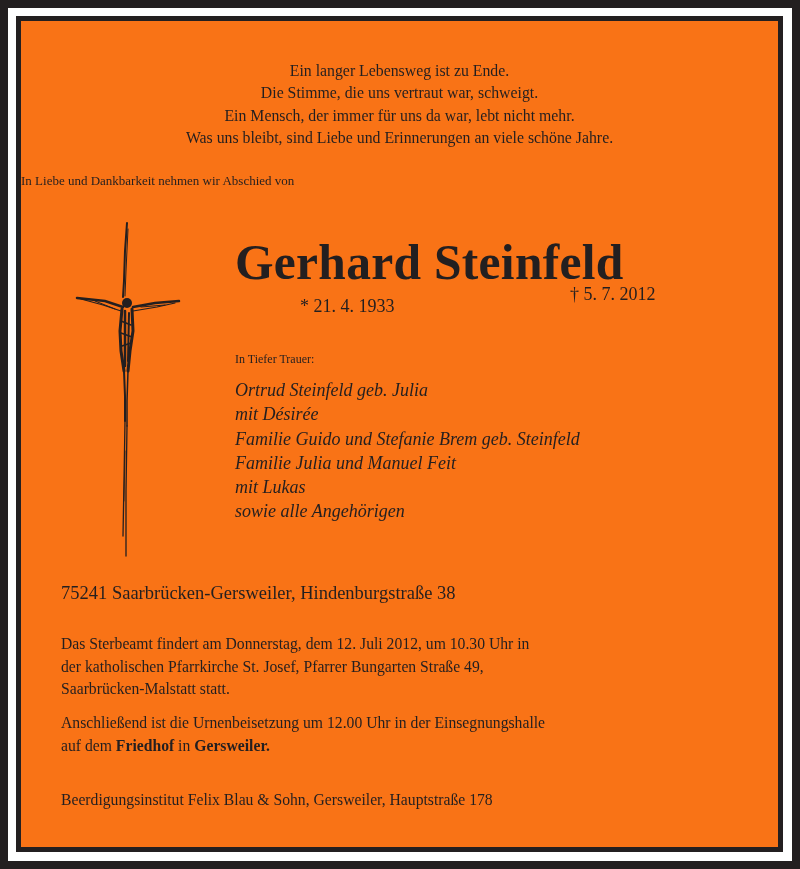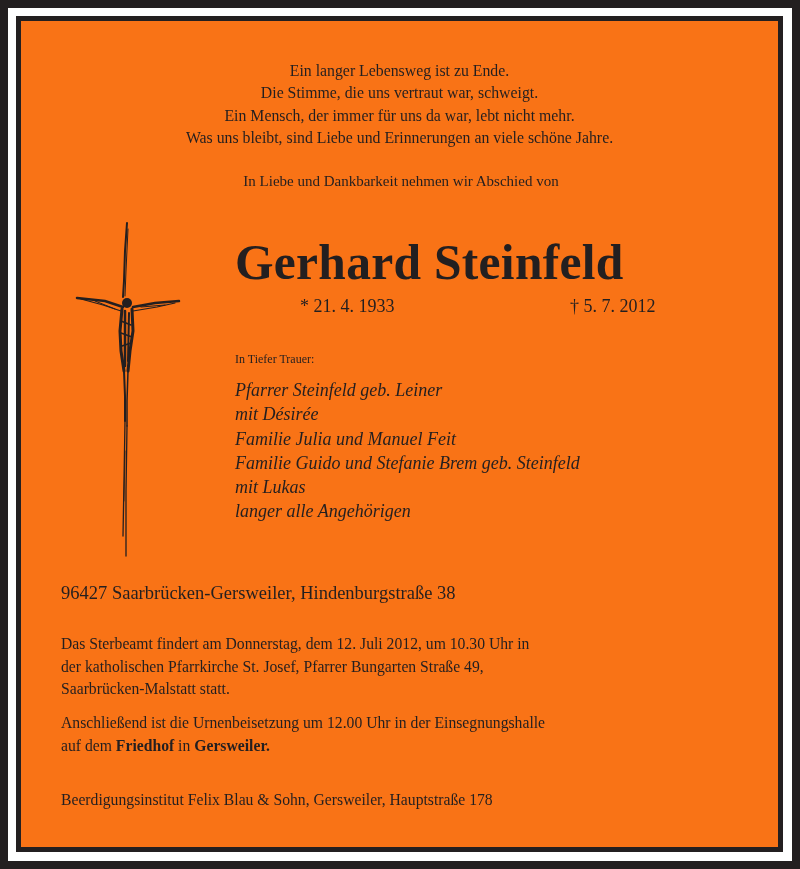--- a/index.html
+++ b/index.html
@@ -18,35 +18,35 @@
       border: 5px solid #231f20; background: #f97316;
     }
     .poem {
       position: absolute; left: 0; top: 39px; width: 757px;
       text-align: center; font-size: 17px; line-height: 22.3px;
       transform: scaleX(0.93); transform-origin: center top;
     }
     .poem div { white-space: nowrap; }
     .intro {
       position: absolute; left: 0; top: 152px; width: 760px;
-      text-align: center; font-size: 15px; white-space: nowrap;
+      text-align: left; font-size: 13px; white-space: nowrap;
     }
     .cross {
       position: absolute; left: 54px; top: 200px; width: 110px; height: 340px;
     }
     .name {
       position: absolute; left: 214px; top: 212px;
       font-size: 50px; font-weight: bold; white-space: nowrap; letter-spacing: 0.3px;
       transform: scaleX(0.99); transform-origin: left top;
     }
     .born {
       position: absolute; left: 279px; top: 275px; font-size: 18px; white-space: nowrap; text-align: right;
     }
     .died {
-      position: absolute; left: 549px; top: 275px; font-size: 18px; white-space: nowrap; text-align: center;
+      position: absolute; left: 549px; top: 263px; font-size: 18px; white-space: nowrap; text-align: center;
     }
     .mourn-head {
       position: absolute; left: 214px; top: 331px; font-size: 12px; white-space: nowrap;
     }
     .mourners {
       position: absolute; left: 214px; top: 357px;
       font-size: 18px; font-style: italic; line-height: 24.3px;
     }
     .mourners div { white-space: nowrap; }
     .address {
@@ -111,29 +111,29 @@
       </g>
     </svg>
   </div>
 
   <div class="name">Gerhard Steinfeld</div>
   <div class="born">* 21. 4. 1933</div>
   <div class="died">† 5. 7. 2012</div>
 
   <div class="mourn-head">In Tiefer Trauer:</div>
   <div class="mourners">
-    <div>Pfarrer Steinfeld geb. Leiner</div>
+    <div>Ortrud Steinfeld geb. Julia</div>
     <div>mit Désirée</div>
+    <div>Familie Guido und Stefanie Brem geb. Steinfeld</div>
     <div>Familie Julia und Manuel Feit</div>
-    <div>Familie Guido und Stefanie Brem geb. Steinfeld</div>
     <div>mit Lukas</div>
-    <div>langer alle Angehörigen</div>
+    <div>sowie alle Angehörigen</div>
   </div>
 
-  <div class="address">96427 Saarbrücken-Gersweiler, Hindenburgstraße 38</div>
+  <div class="address">75241 Saarbrücken-Gersweiler, Hindenburgstraße 38</div>
 
   <div class="para p1">
     <div>Das Sterbeamt findert am Donnerstag, dem 12. Juli 2012, um 10.30 Uhr in</div>
     <div>der katholischen Pfarrkirche St. Josef, Pfarrer Bungarten Straße 49,</div>
     <div>Saarbrücken-Malstatt statt.</div>
   </div>
 
   <div class="para p2">
     <div>Anschließend ist die Urnenbeisetzung um 12.00 Uhr in der Einsegnungshalle</div>
     <div><span>auf dem </span><b>Friedhof</b><span> in </span><b>Gersweiler.</b></div>

